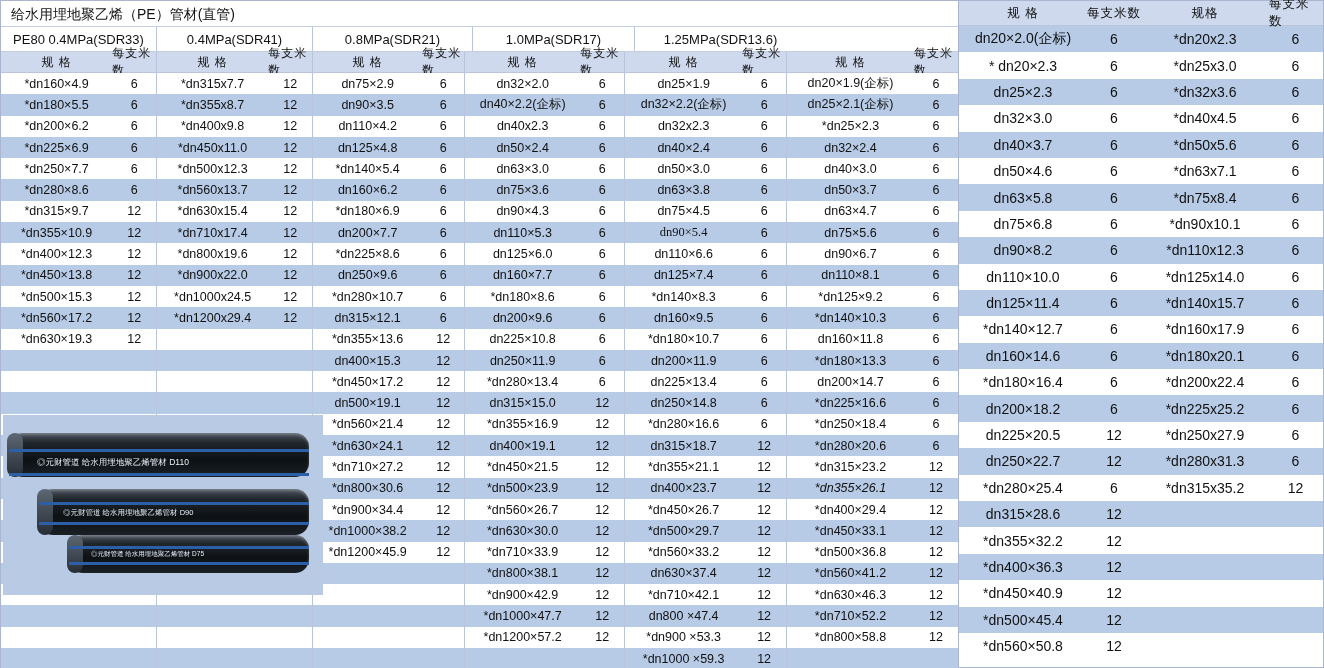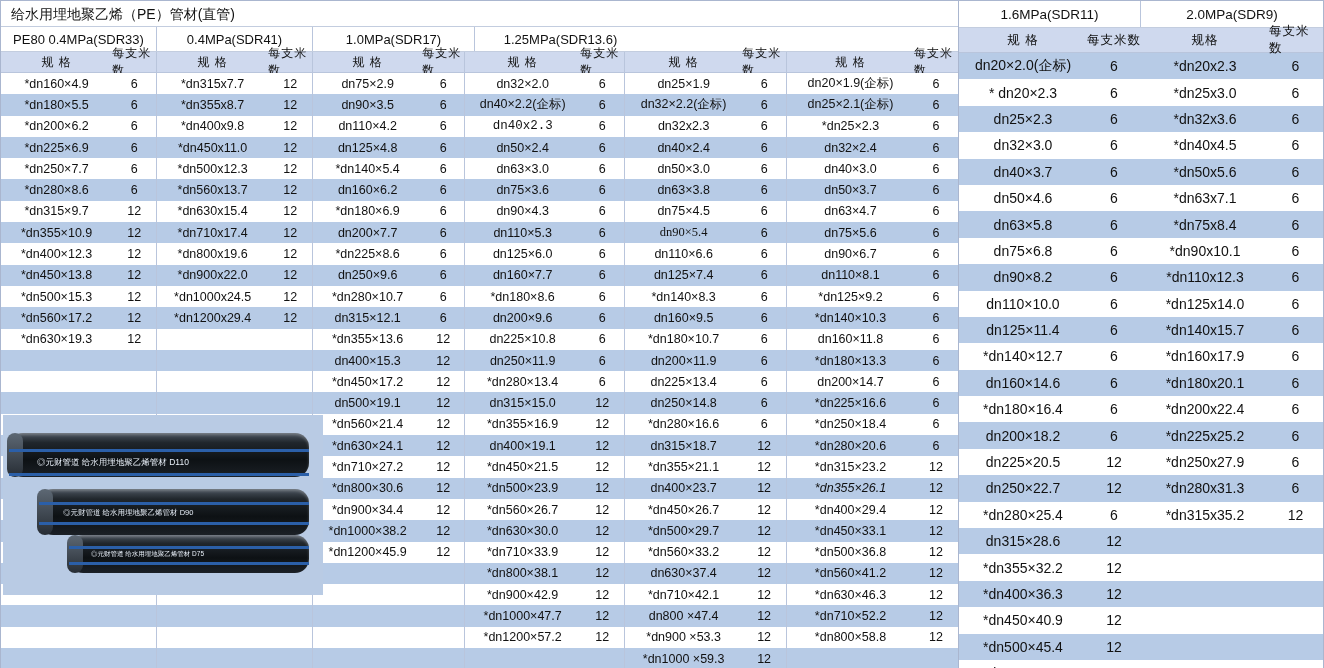--- a/index.html
+++ b/index.html
@@ -141,20 +141,21 @@
 
 <div class="page">
 
   <div class="left">
 
     <div class="title-bar">给水用埋地聚乙烯（PE）管材(直管)</div>
 
     <div class="press-row">
       <div class="press-cell vline g0">PE80 0.4MPa(SDR33)</div>
       <div class="press-cell vline g1">0.4MPa(SDR41)</div>
+      <div class="press-cell vline g3">0.8MPa(SDR21)</div>
       <div class="press-cell vline g4">1.0MPa(SDR17)</div>
       <div class="press-cell g5">1.25MPa(SDR13.6)</div>
     </div>
 
     <div class="grid">
       <div class="col-group g0 vline">
         <div class="hdr">
           <div class="c1" style="width:112px">规 格</div>
           <div class="c2" style="width:44px">每支米数</div>
         </div>
@@ -521,21 +522,21 @@
         <div class="rows">
             <div class="row norm">
               <div class="c1" style="width: 116px;">dn32×2.0</div>
               <div class="c2" style="width: 44px;">6</div>
             </div>
             <div class="row alt">
               <div class="c1" style="width: 116px;">dn40×2.2(企标)</div>
               <div class="c2" style="width: 44px;">6</div>
             </div>
             <div class="row norm">
-              <div class="c1" style="width: 116px; font-family: Liberation Mono, monospace;">dn40x2.3</div>
+              <div class="c1" style="width: 116px;">dn40x2.3</div>
               <div class="c2" style="width: 44px;">6</div>
             </div>
             <div class="row alt">
               <div class="c1" style="width: 116px;">dn50×2.4</div>
               <div class="c2" style="width: 44px;">6</div>
             </div>
             <div class="row norm">
               <div class="c1" style="width: 116px;">dn63×3.0</div>
               <div class="c2" style="width: 44px;">6</div>
             </div>
@@ -891,24 +892,20 @@
       <div class="pipe" style="left:66px;top:120px;width:240px;height:38px;">
         <div class="end"></div>
         <div class="stripe" style="top:11px;"></div>
         <div class="stripe" style="top:27px;"></div>
         <div class="txt" style="top:15px;font-size:6.5px;left:22px;">◎元财管道  给水用埋地聚乙烯管材  D75</div>
       </div>
     </div>
   </div>
 
   <div class="right">
-    <div class="r-press">
-      <div class="vline" style="width:182px">1.6MPa(SDR11)</div>
-      <div style="width:182px">2.0MPa(SDR9)</div>
-    </div>
     <div class="r-hdr">
       <div class="rc1">规 格</div>
       <div class="rc2">每支米数</div>
       <div class="rc3">规格</div>
       <div class="rc4">每支米数</div>
     </div>
     <div class="r-rows">
         <div class="r-row alt">
           <div class="rc1">dn20×2.0(企标)</div>
           <div class="rc2">6</div>

